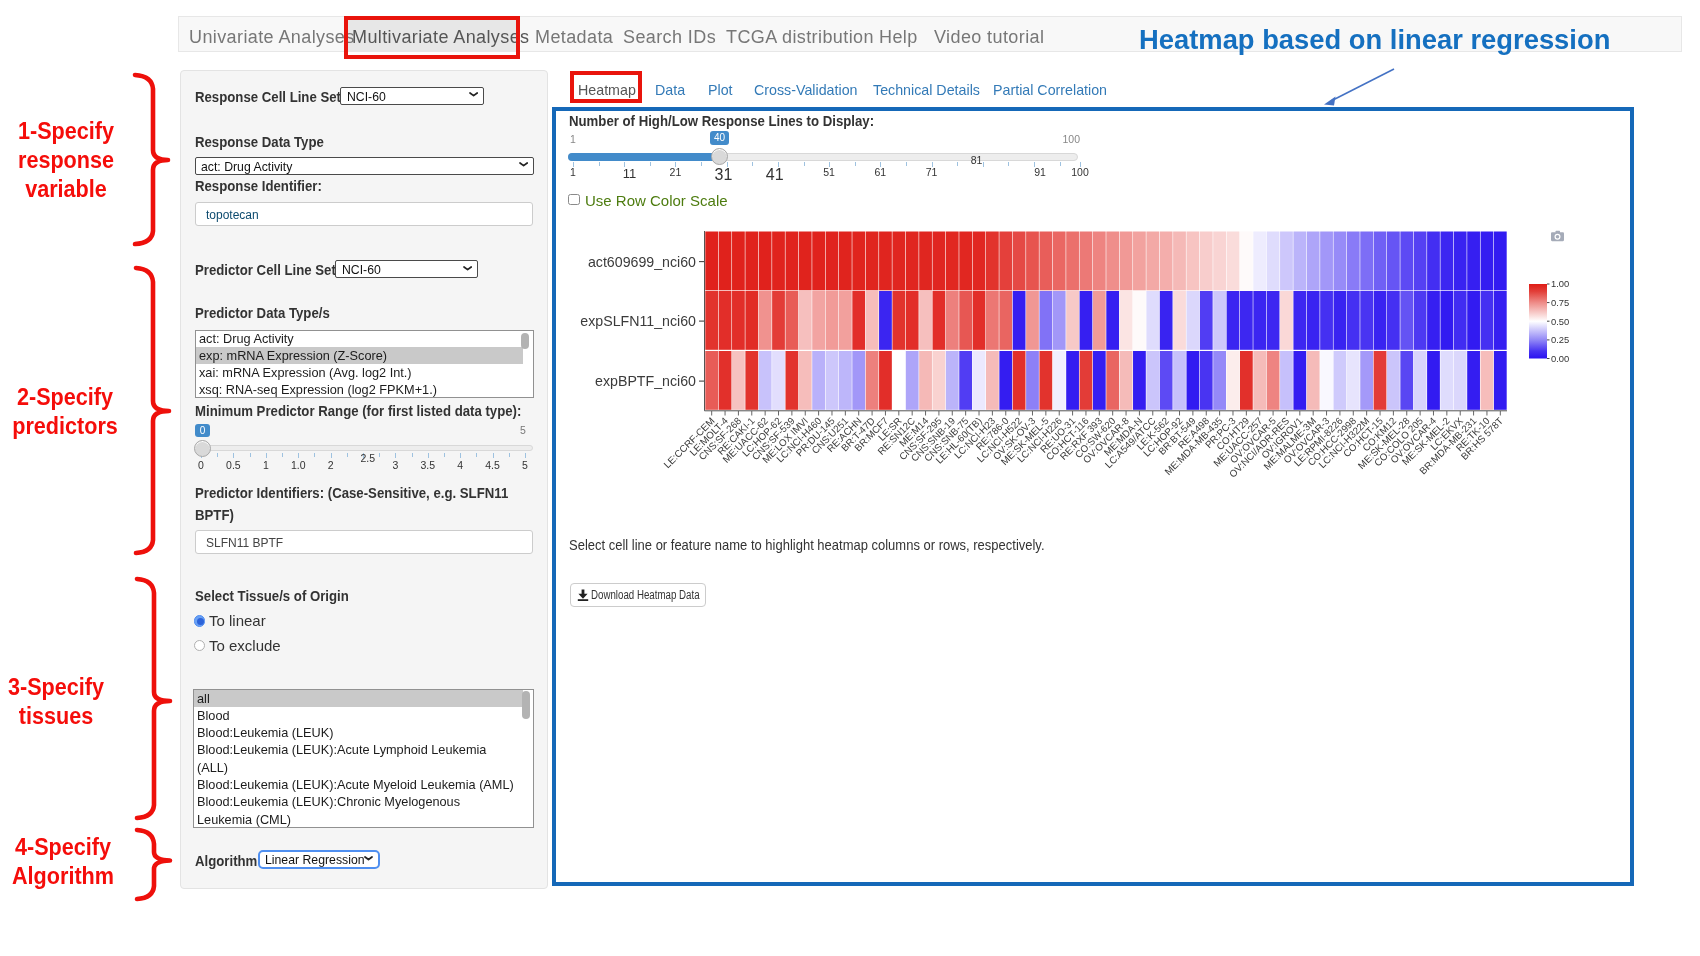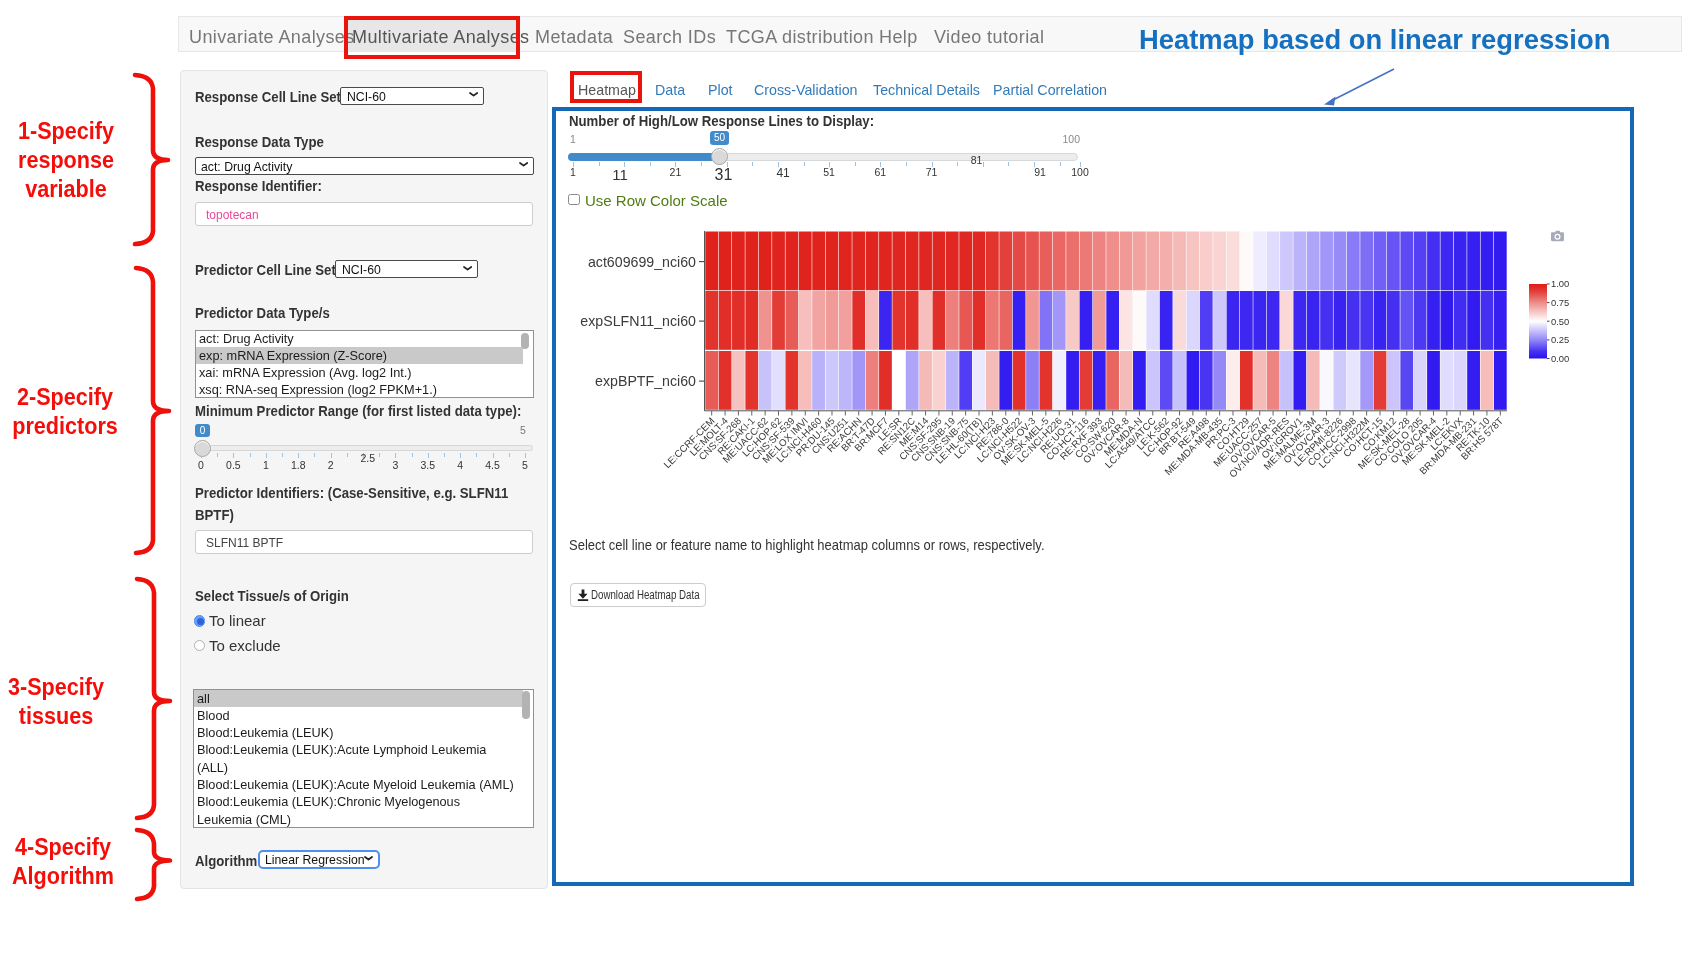--- a/index.html
+++ b/index.html
@@ -55,21 +55,21 @@
   </svg>
 
 <div class="blbl" style="left:195px;top:133px">Response Data Type</div>
 <div class="sel" style="left:195px;top:157px;width:339px;height:18px"></div>
 <div class="seltxt" style="left:201px;top:159px">act: Drug Activity</div>
 <svg style="position:absolute;left:519px;top:162px" width="9" height="7">
     <path d="M1 1 L4.6 3.6 L8.2 1" stroke="#222" stroke-width="1.7" fill="none" stroke-linecap="round" stroke-linejoin="round"></path>
   </svg>
 <div class="blbl" style="left:195px;top:176.5px">Response Identifier:</div>
 <div class="inp" style="left:195px;top:202px;width:338px;height:24px"></div>
-<div class="abs" style="left:206px;top:208px;font-size:12px;color:#ec4899">topotecan</div>
+<div class="abs" style="left:206px;top:208px;font-size:12px;color:#0c4a6e">topotecan</div>
 
 <div class="blbl" style="left:195px;top:261px">Predictor Cell Line Set</div>
 <div class="sel" style="left:335px;top:260px;width:143px;height:18px"></div>
 <div class="seltxt" style="left:342px;top:262px">NCI-60</div>
 <svg style="position:absolute;left:463px;top:265.5px" width="9" height="7">
     <path d="M1 1 L4.6 3.6 L8.2 1" stroke="#222" stroke-width="1.7" fill="none" stroke-linecap="round" stroke-linejoin="round"></path>
   </svg>
 
 <div class="blbl" style="left:195px;top:303.5px">Predictor Data Type/s</div>
 <div class="lbox" style="left:195px;top:329.5px;width:339px;height:68px"></div>
@@ -101,21 +101,21 @@
 <div style="position:absolute;left:427.8px;top:453px;width:1px;height:5px;background:#9ec2e0"></div>
 <div style="position:absolute;left:444.0px;top:453px;width:1px;height:3.5px;background:#9ec2e0"></div>
 <div style="position:absolute;left:460.2px;top:453px;width:1px;height:5px;background:#9ec2e0"></div>
 <div style="position:absolute;left:476.4px;top:453px;width:1px;height:3.5px;background:#9ec2e0"></div>
 <div style="position:absolute;left:492.6px;top:453px;width:1px;height:5px;background:#9ec2e0"></div>
 <div style="position:absolute;left:508.8px;top:453px;width:1px;height:3.5px;background:#9ec2e0"></div>
 <div style="position:absolute;left:525.0px;top:453px;width:1px;height:5px;background:#9ec2e0"></div>
 <div style="position:absolute;left:189.0px;top:459px;width:24px;text-align:center;font-size:10.5px;color:#333">0</div>
 <div style="position:absolute;left:221.4px;top:459px;width:24px;text-align:center;font-size:10.5px;color:#333">0.5</div>
 <div style="position:absolute;left:253.8px;top:459px;width:24px;text-align:center;font-size:10.5px;color:#333">1</div>
-<div style="position:absolute;left:286.2px;top:459px;width:24px;text-align:center;font-size:10.5px;color:#333">1.8</div>
+<div style="position:absolute;left:286.2px;top:459px;width:24px;text-align:center;font-size:10.5px;color:#333">1.0</div>
 <div style="position:absolute;left:318.6px;top:459px;width:24px;text-align:center;font-size:10.5px;color:#333">2</div>
 <div style="position:absolute;left:351.0px;top:452px;width:24px;text-align:right;font-size:10.5px;color:#333">2.5</div>
 <div style="position:absolute;left:383.4px;top:459px;width:24px;text-align:center;font-size:10.5px;color:#333">3</div>
 <div style="position:absolute;left:415.8px;top:459px;width:24px;text-align:center;font-size:10.5px;color:#333">3.5</div>
 <div style="position:absolute;left:448.2px;top:459px;width:24px;text-align:center;font-size:10.5px;color:#333">4</div>
 <div style="position:absolute;left:480.6px;top:459px;width:24px;text-align:center;font-size:10.5px;color:#333">4.5</div>
 <div style="position:absolute;left:513.0px;top:459px;width:24px;text-align:center;font-size:10.5px;color:#333">5</div>
 <div class="abs" style="left:194px;top:439.5px;width:17px;height:17px;background:#d9d9d9;border:1px solid #a8a8a8;border-radius:50%;box-shadow:inset 0 1px 0 #fff"></div>
 
 <div class="blbl" style="left:195px;top:482px;line-height:22px">Predictor Identifiers: (Case-Sensitive, e.g. SLFN11<br>BPTF)</div>
@@ -156,21 +156,21 @@
 <div class="tabtxt" style="left:993px">Partial Correlation</div>
 <div class="abs" style="left:570px;top:71px;width:72px;height:32px;border:4.5px solid #e9140c"></div>
 
 <div class="abs" style="left:552px;top:107px;width:1082px;height:779px;border:4.5px solid #1568b8"></div>
 
 <div class="blbl" style="left:569px;top:112px;font-size:15px">Number of High/Low Response Lines to Display:</div>
 <div class="abs" style="left:570px;top:133px;font-size:10.5px;color:#888">1</div>
 <div class="abs" style="left:1053px;top:133px;font-size:10.5px;color:#888;width:27px;text-align:right">100</div>
 <div class="abs" style="left:568px;top:153px;width:510px;height:7.5px;background:#ededed;border:1px solid #d8d8d8;border-radius:4px"></div>
 <div class="abs" style="left:568px;top:153px;width:152px;height:7.5px;background:#428bca;border-radius:4px 0 0 4px"></div>
-<div class="abs" style="left:710px;top:130.5px;width:19px;height:14px;background:#428bca;border-radius:3px;color:#fff;font-size:10px;text-align:center;line-height:14px">50</div>
+<div class="abs" style="left:710px;top:130.5px;width:19px;height:14px;background:#428bca;border-radius:3px;color:#fff;font-size:10px;text-align:center;line-height:14px">40</div>
 <div style="position:absolute;left:573.0px;top:162px;width:1px;height:5px;background:#9ec2e0"></div>
 <div style="position:absolute;left:598.6px;top:162px;width:1px;height:3.5px;background:#9ec2e0"></div>
 <div style="position:absolute;left:624.2px;top:162px;width:1px;height:5px;background:#9ec2e0"></div>
 <div style="position:absolute;left:649.8px;top:162px;width:1px;height:3.5px;background:#9ec2e0"></div>
 <div style="position:absolute;left:675.4px;top:162px;width:1px;height:5px;background:#9ec2e0"></div>
 <div style="position:absolute;left:701.0px;top:162px;width:1px;height:3.5px;background:#9ec2e0"></div>
 <div style="position:absolute;left:726.6px;top:162px;width:1px;height:5px;background:#9ec2e0"></div>
 <div style="position:absolute;left:752.2px;top:162px;width:1px;height:3.5px;background:#9ec2e0"></div>
 <div style="position:absolute;left:777.8px;top:162px;width:1px;height:5px;background:#9ec2e0"></div>
 <div style="position:absolute;left:803.5px;top:162px;width:1px;height:3.5px;background:#9ec2e0"></div>
@@ -179,24 +179,24 @@
 <div style="position:absolute;left:880.3px;top:162px;width:1px;height:5px;background:#9ec2e0"></div>
 <div style="position:absolute;left:905.9px;top:162px;width:1px;height:3.5px;background:#9ec2e0"></div>
 <div style="position:absolute;left:931.5px;top:162px;width:1px;height:5px;background:#9ec2e0"></div>
 <div style="position:absolute;left:957.1px;top:162px;width:1px;height:3.5px;background:#9ec2e0"></div>
 <div style="position:absolute;left:982.7px;top:162px;width:1px;height:5px;background:#9ec2e0"></div>
 <div style="position:absolute;left:1008.3px;top:162px;width:1px;height:3.5px;background:#9ec2e0"></div>
 <div style="position:absolute;left:1033.9px;top:162px;width:1px;height:5px;background:#9ec2e0"></div>
 <div style="position:absolute;left:1059.5px;top:162px;width:1px;height:3.5px;background:#9ec2e0"></div>
 <div style="position:absolute;left:1080px;top:162px;width:1px;height:5px;background:#9ec2e0"></div>
 <div style="position:absolute;left:561.0px;top:166px;width:24px;text-align:center;font-size:10.5px;color:#333">1</div>
-<div style="position:absolute;left:612.2px;top:166px;width:24px;text-align:left;font-size:15px;color:#333">11</div>
+<div style="position:absolute;left:612.2px;top:166px;width:24px;text-align:right;font-size:13px;color:#333">11</div>
 <div style="position:absolute;left:663.4px;top:166px;width:24px;text-align:center;font-size:10.5px;color:#333">21</div>
 <div style="position:absolute;left:714.6px;top:166px;width:24px;text-align:left;font-size:16px;color:#333">31</div>
-<div style="position:absolute;left:765.8px;top:166px;width:24px;text-align:right;font-size:12px;color:#333">41</div>
+<div style="position:absolute;left:765.8px;top:166px;width:24px;text-align:left;font-size:16px;color:#333">41</div>
 <div style="position:absolute;left:817.1px;top:166px;width:24px;text-align:center;font-size:10.5px;color:#333">51</div>
 <div style="position:absolute;left:868.3px;top:166px;width:24px;text-align:center;font-size:10.5px;color:#333">61</div>
 <div style="position:absolute;left:919.5px;top:166px;width:24px;text-align:center;font-size:10.5px;color:#333">71</div>
 <div style="position:absolute;left:970.7px;top:154px;width:24px;text-align:left;font-size:10.5px;color:#333">81</div>
 <div style="position:absolute;left:1021.9px;top:166px;width:24px;text-align:right;font-size:10.5px;color:#333">91</div>
 <div style="position:absolute;left:1068.0px;top:166px;width:24px;text-align:center;font-size:10.5px;color:#333">100</div>
 <div class="abs" style="left:711px;top:148px;width:17px;height:17px;background:#d9d9d9;border:1px solid #a8a8a8;border-radius:50%;box-shadow:inset 0 1px 0 #fff"></div>
 
 <div class="abs" style="left:568px;top:193.5px;width:11.5px;height:11.5px;background:#fff;border:1px solid #8a8a8a;border-radius:2.5px"></div>
 <div class="abs" style="left:585px;top:192px;font-size:15px;color:#4d7c0f">Use Row Color Scale</div>

